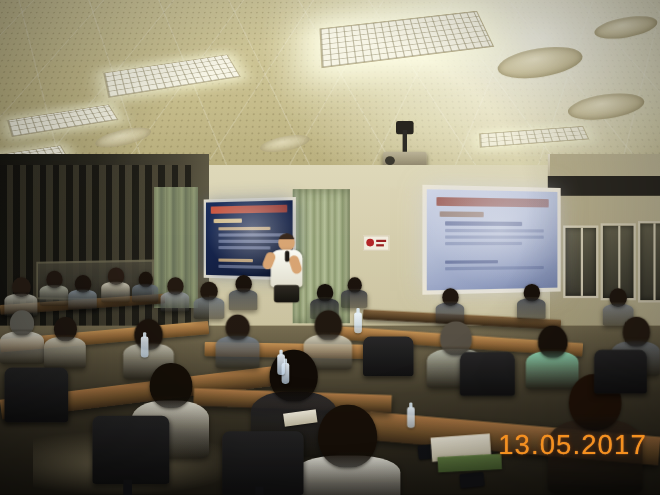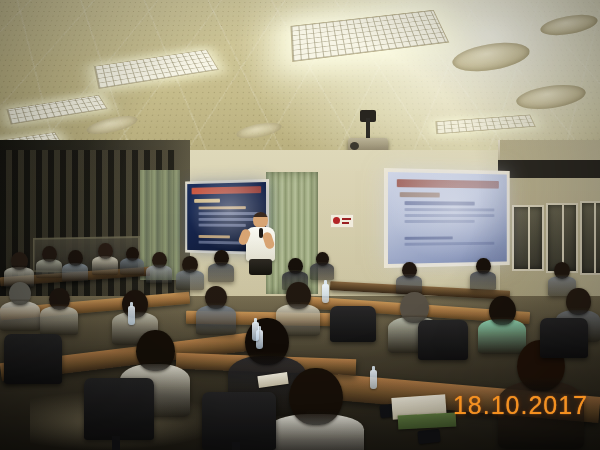--- a/index.html
+++ b/index.html
@@ -409,14 +409,14 @@
       <div class="phone" style="position: absolute; left: 380px; top: 404px; width: 22px; height: 13px; transform: rotate(-6deg);"></div>
       <div class="phone" style="position: absolute; left: 418px; top: 430px; width: 22px; height: 13px; transform: rotate(-6deg);"></div>
       <div class="notebook" style="position: absolute; left: 392px; top: 396px; width: 54px; height: 22px; transform: rotate(-4deg);"></div>
       <div class="folder" style="position: absolute; left: 398px; top: 414px; width: 58px; height: 14px; transform: rotate(-3deg);"></div>
       <div class="notebook" style="position: absolute; left: 258px; top: 374px; width: 30px; height: 12px; transform: rotate(-8deg);"></div>
     </div>
 
   <div class="tint"></div>
   <div class="vignette"></div>
 
-  <div id="datestamp">18.10.2017</div>
+  <div id="datestamp">13.05.2017</div>
 </div>
 
 </body></html>

